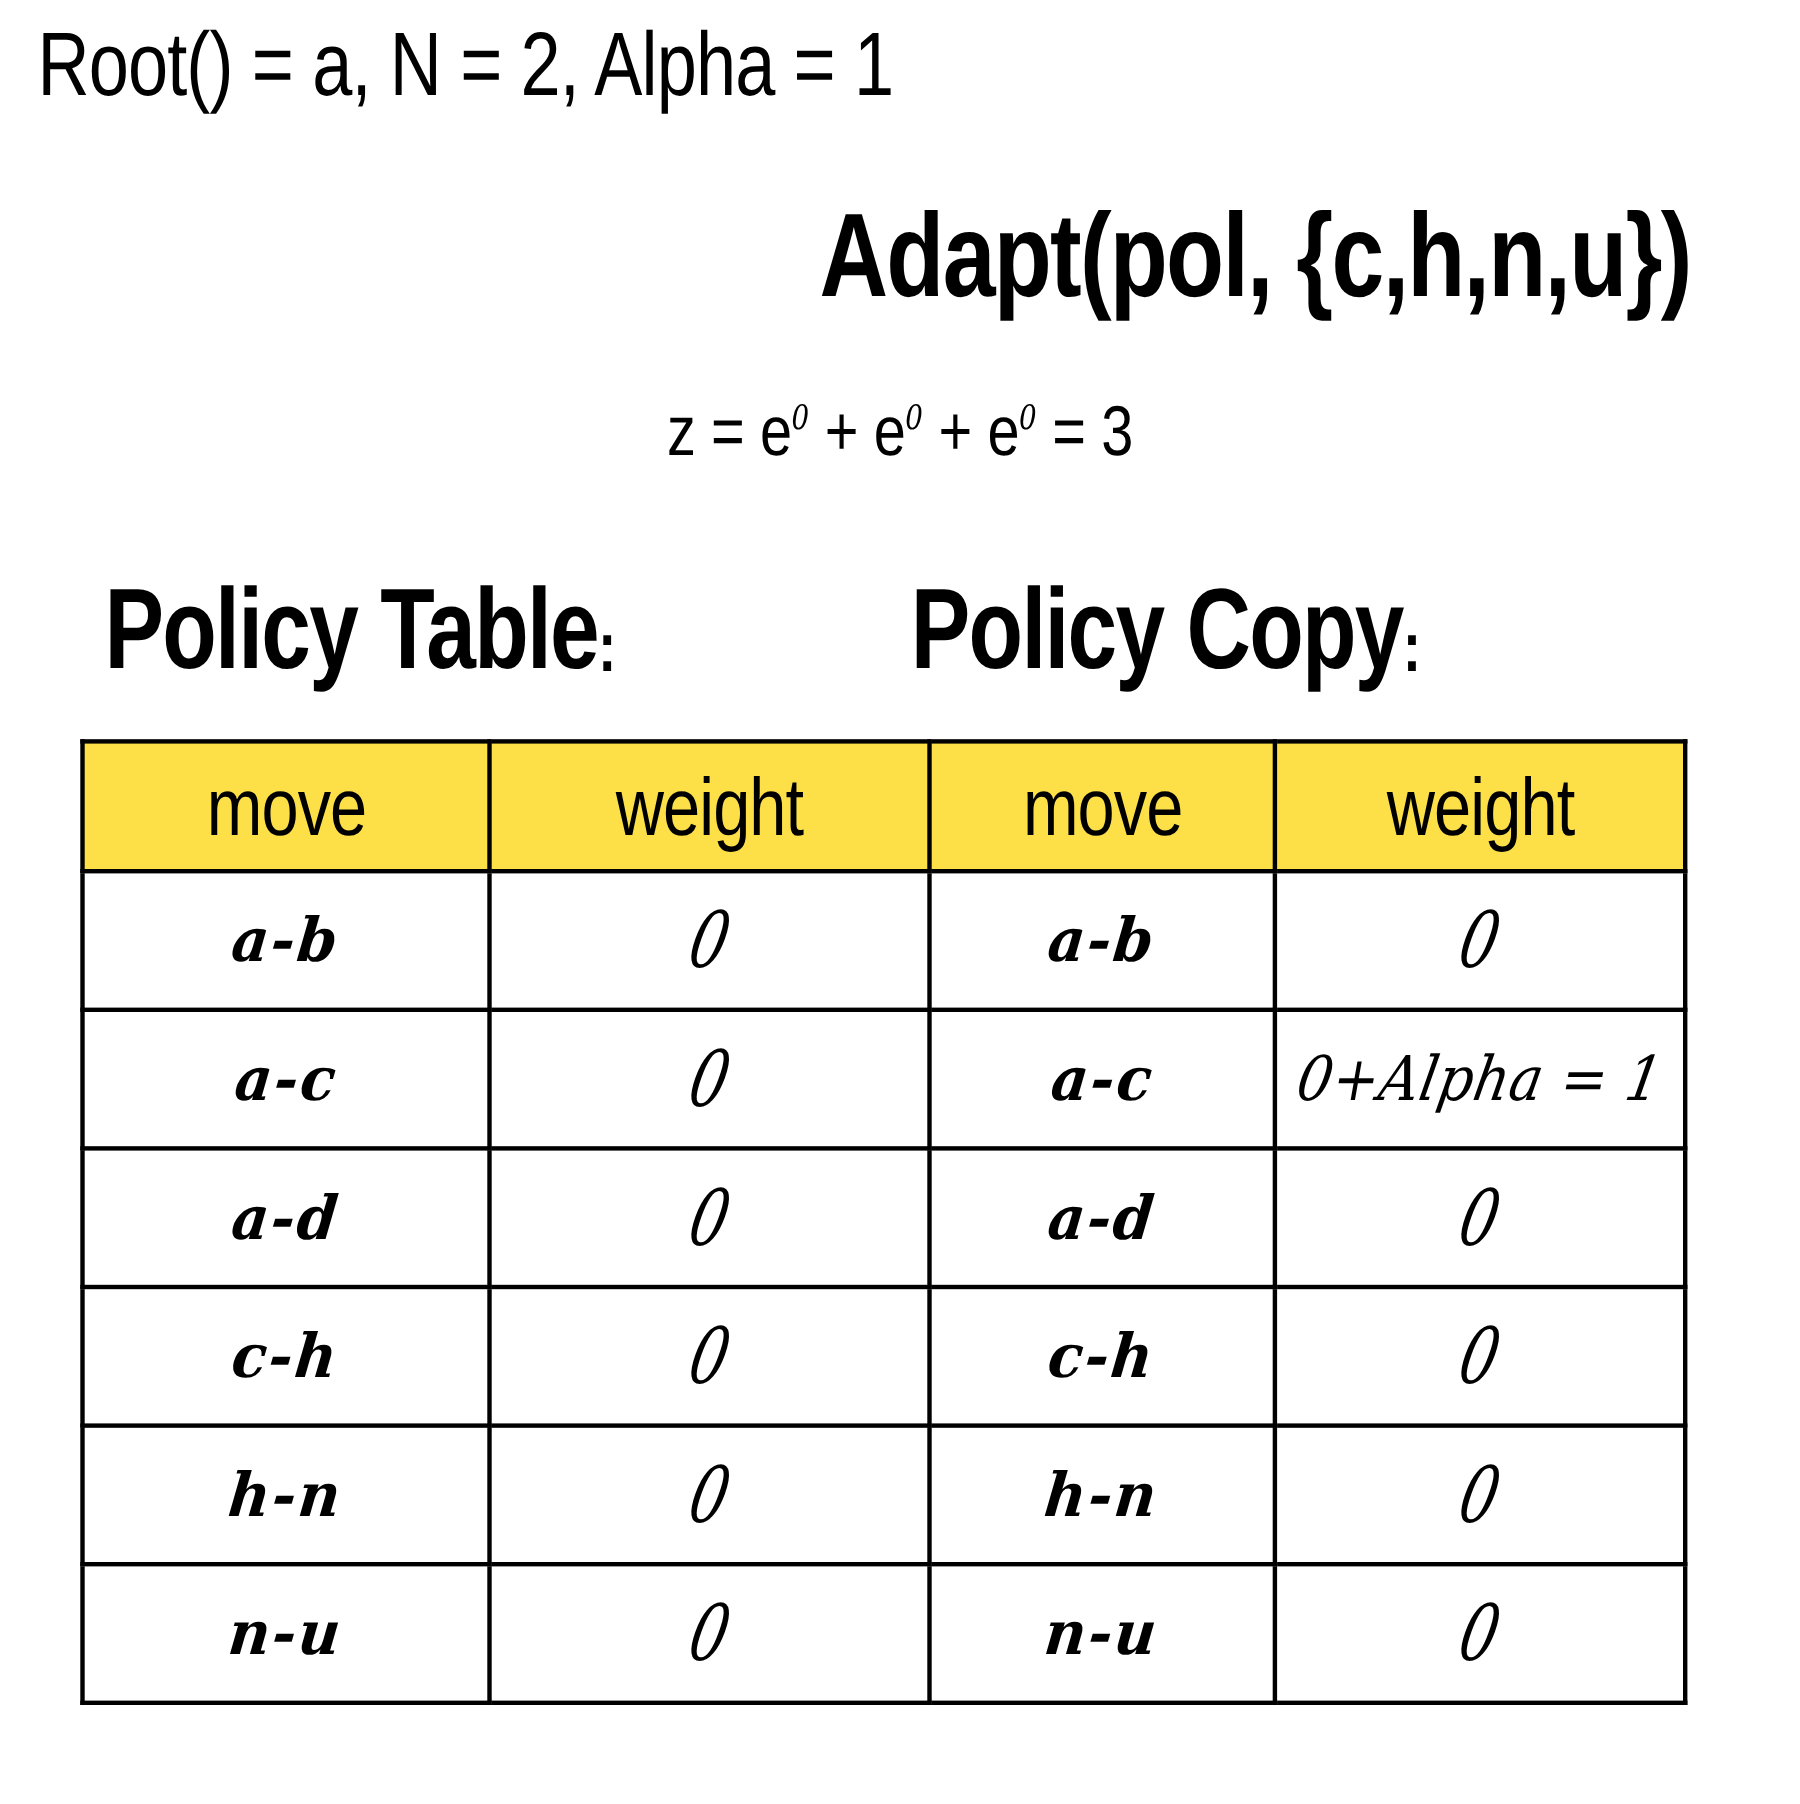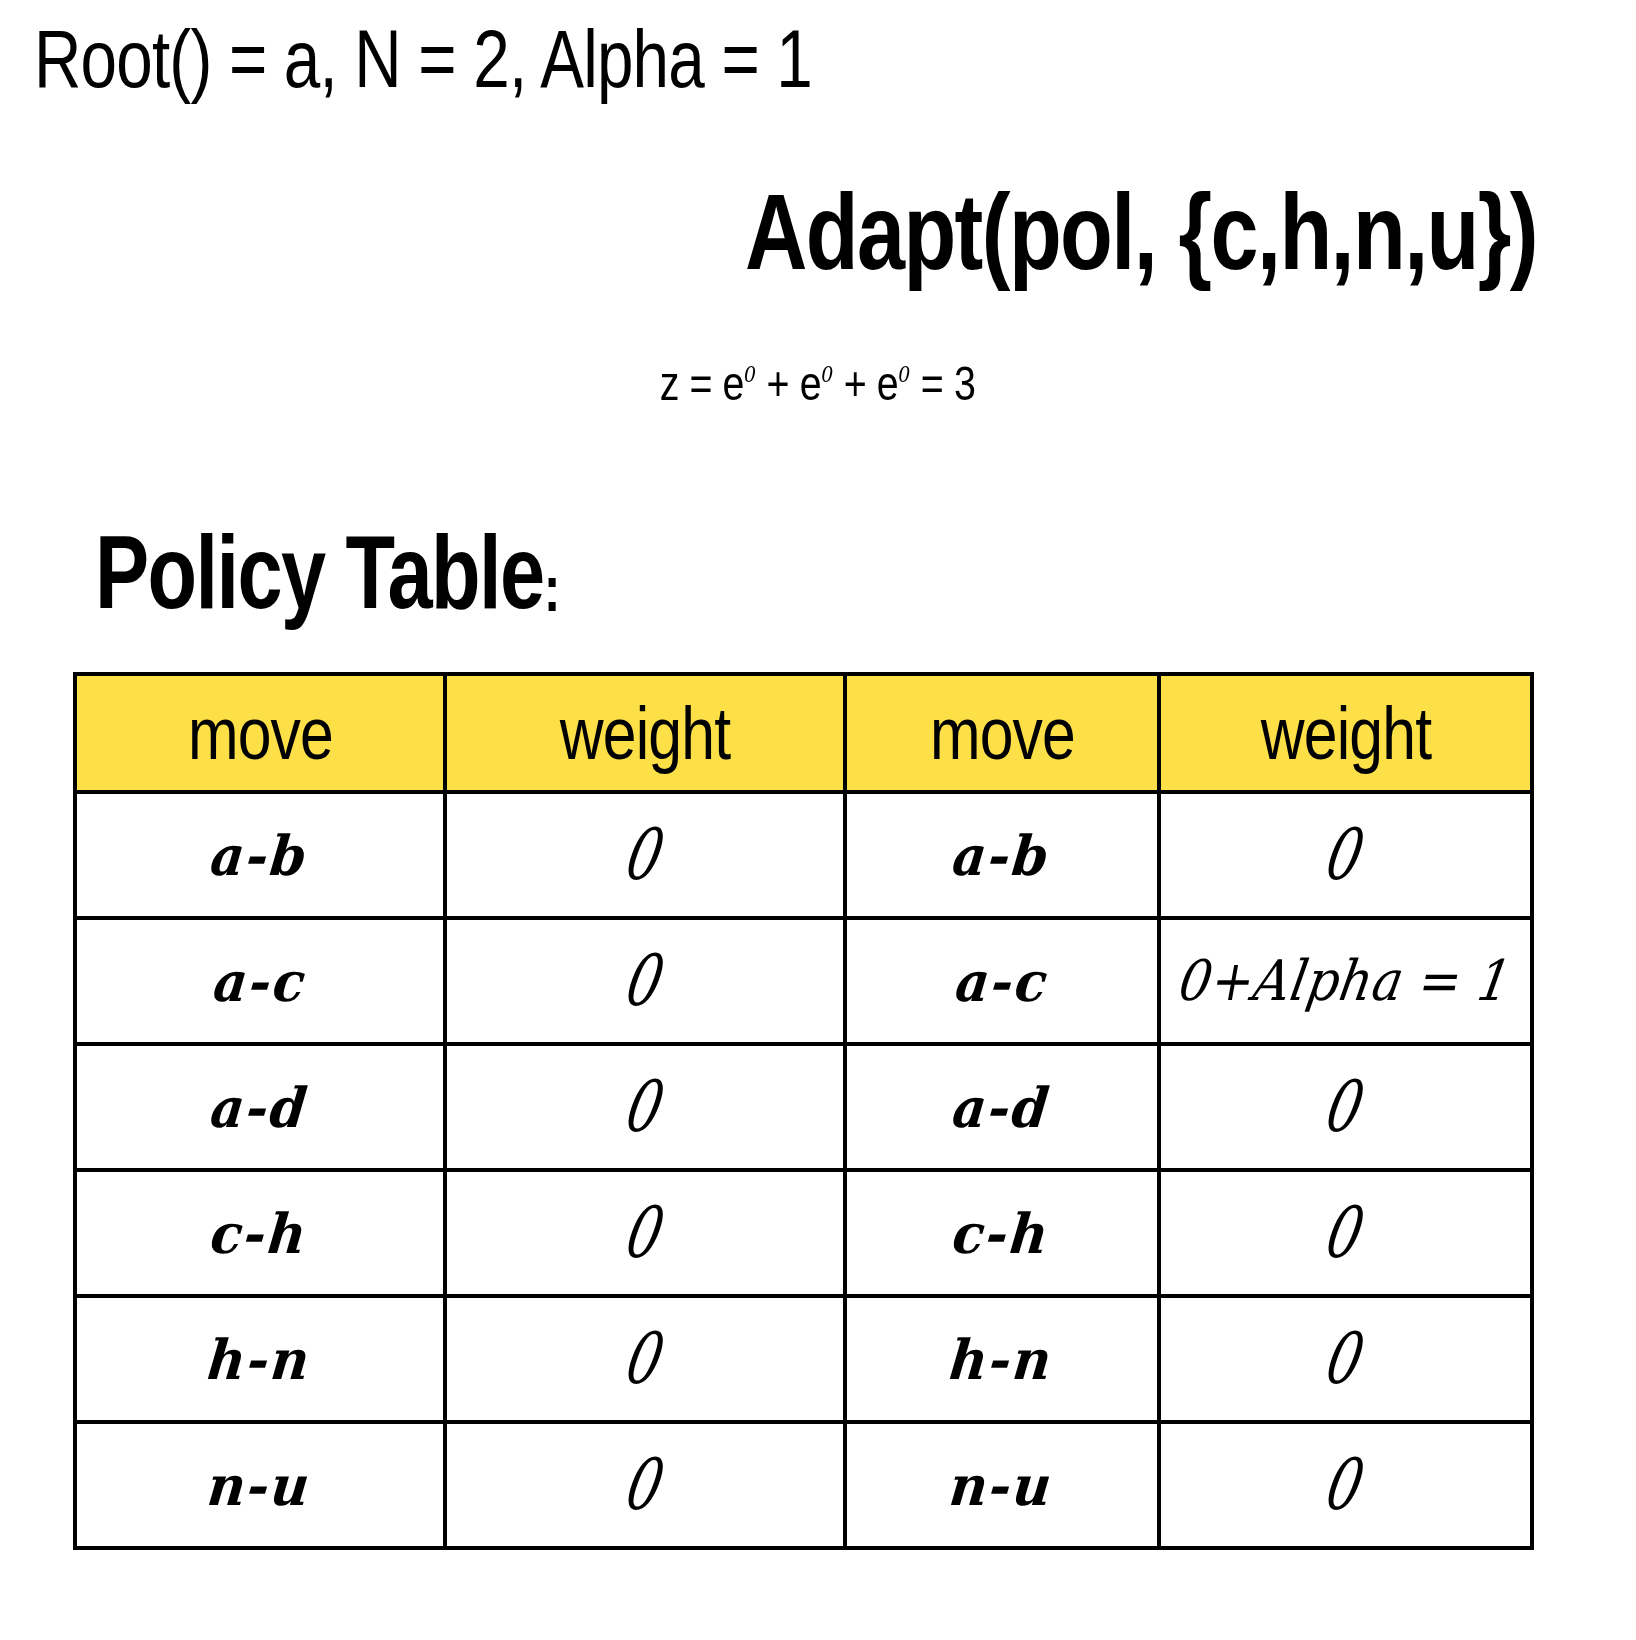--- a/index.html
+++ b/index.html
@@ -55,21 +55,21 @@
     transform: scaleX(0.80);
     transform-origin: center center;
   }
 
   .z-line {
     position: absolute;
     left: 0;
     top: 360px;
     width: 1636px;
     text-align: center;
-    font-size: 48px;
+    font-size: 64px;
     font-weight: 400;
     line-height: 1.0;
     letter-spacing: -0.5px;
     white-space: nowrap;
   }
   .z-line .inner {
     display: inline-block;
     transform: scaleX(0.82);
     transform-origin: center center;
   }
@@ -189,20 +189,23 @@
   </div>
 
   <div class="z-line">
     <span class="inner"><span>z = </span><span>e</span><sup>0</sup><span> + </span><span>e</span><sup>0</sup><span> + </span><span>e</span><sup>0</sup><span> = 3</span></span>
   </div>
 </div>
 
 <div class="captions">
   <div class="caption caption-table">
     <span class="inner"><span>Policy Table</span><span class="colon">:</span></span>
+  </div>
+  <div class="caption caption-copy">
+    <span class="inner"><span>Policy Copy</span><span class="colon">:</span></span>
   </div>
 </div>
 
 <table class="policy-table">
   <colgroup>
     <col class="c-move1">
       <col class="c-weight1">
       <col class="c-move2">
       <col class="c-weight2">
   </colgroup>

